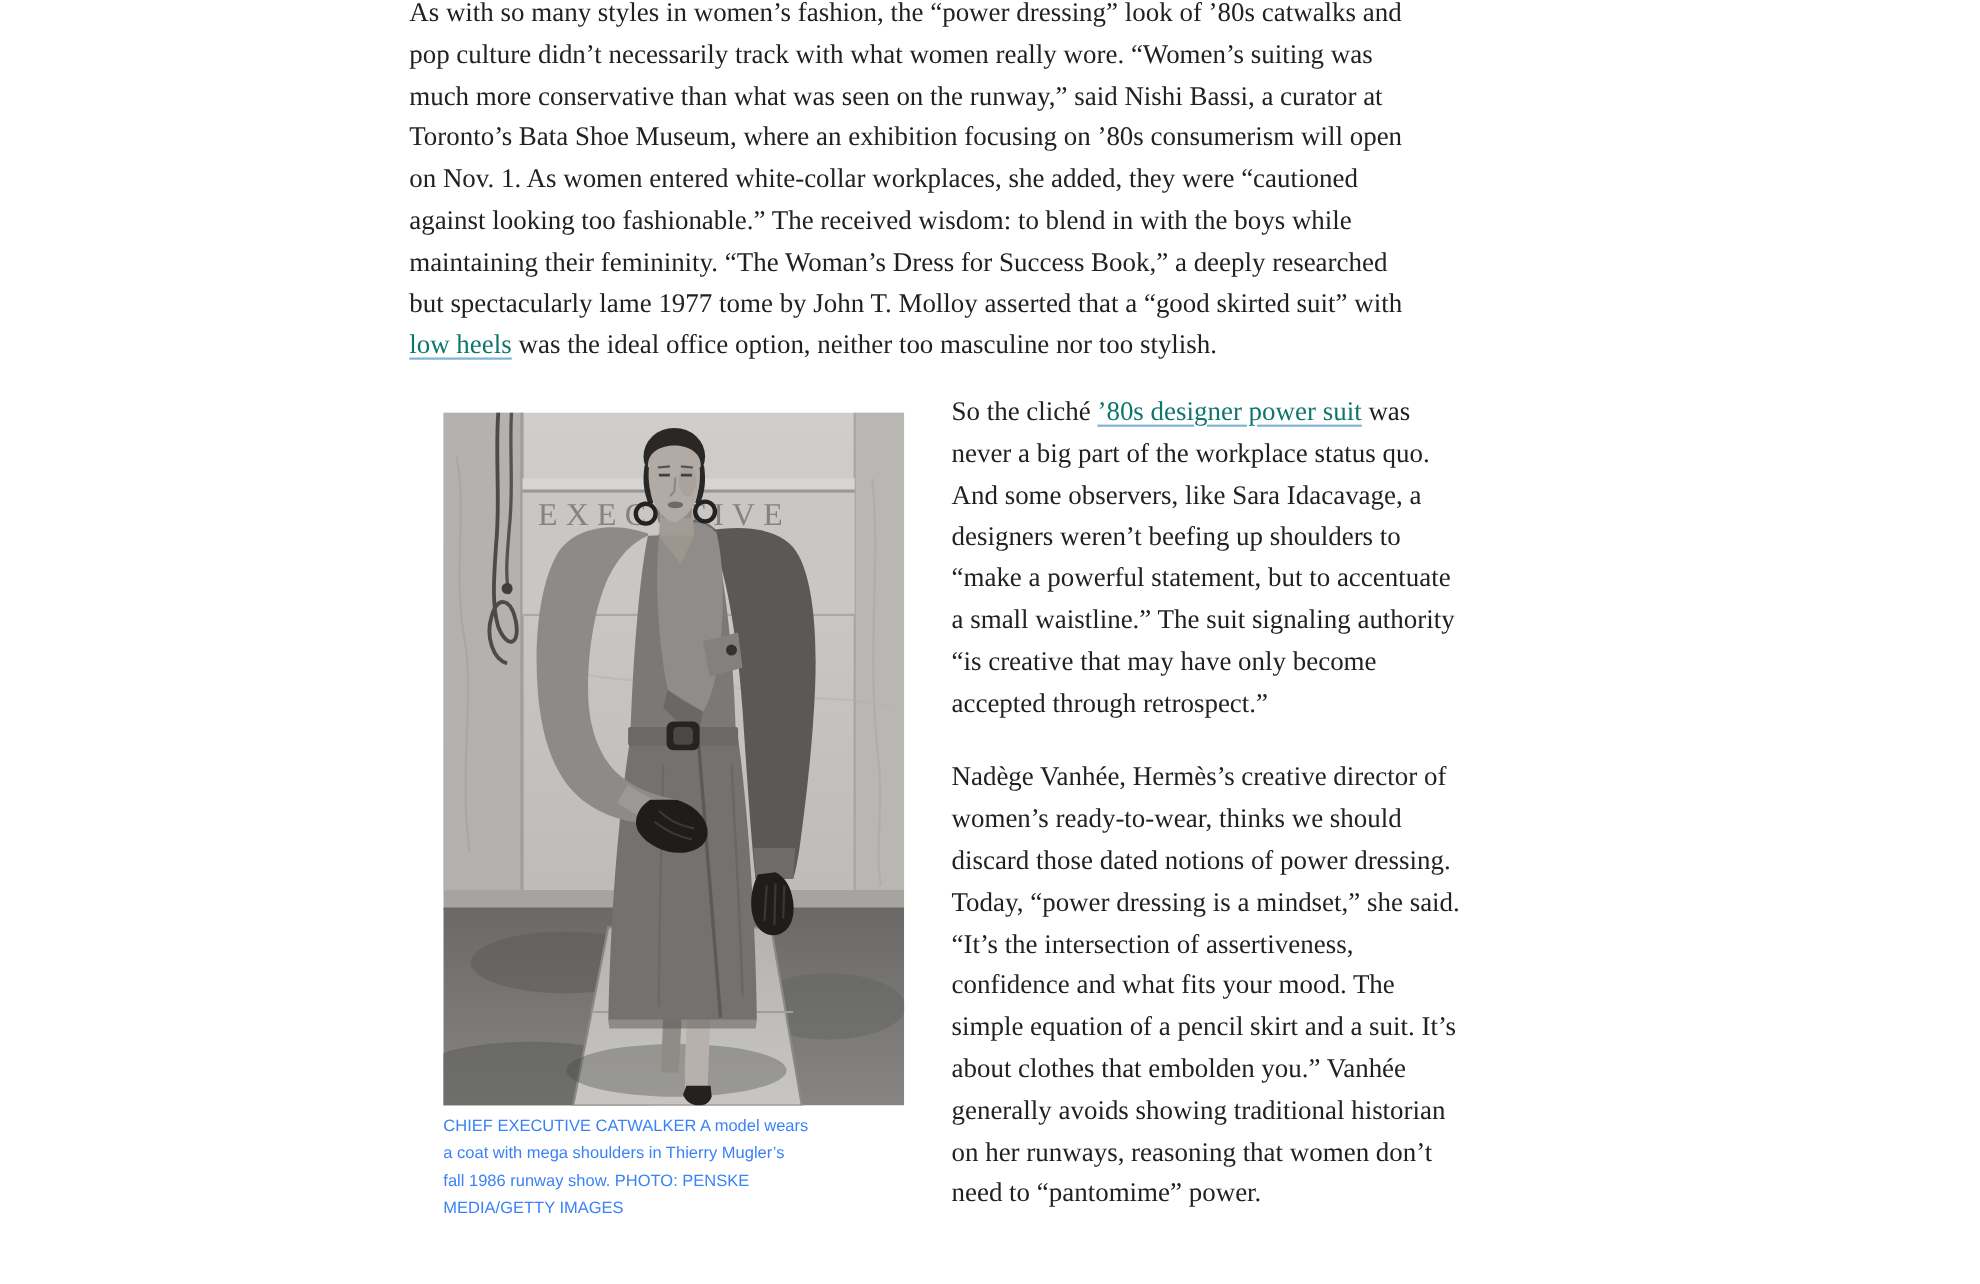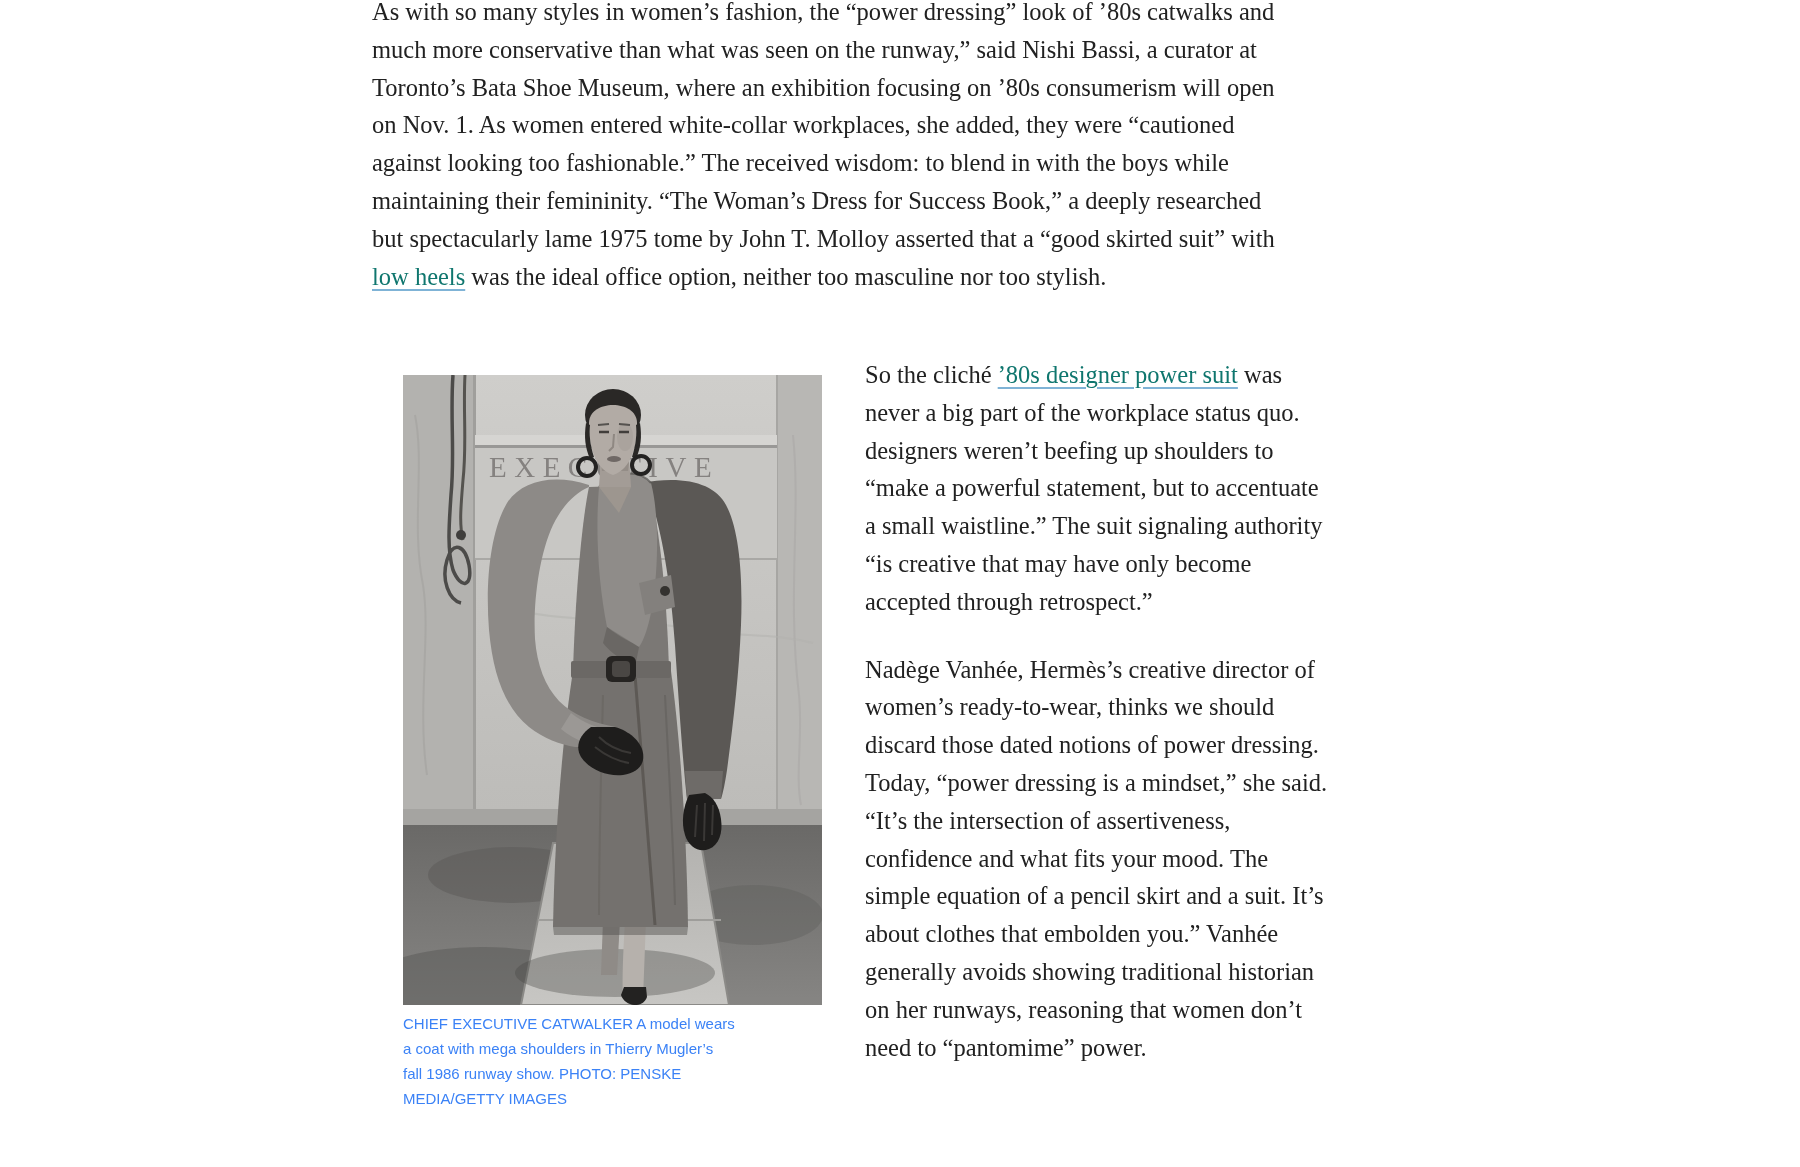--- a/index.html
+++ b/index.html
@@ -43,26 +43,27 @@
   .right-col { left: 865px; top: 356px; width: 522px; }
   .para-b { margin-top: 30px; }
 </style>
 </head>
 <body>
 
 <main>
 
   <div class="abs intro-para body-text">
     <div class="text-line">As with so many styles in women’s fashion, the “power dressing” look of ’80s catwalks and</div>
+    <div class="text-line">pop culture didn’t necessarily track with what women really wore. “Women’s suiting was</div>
     <div class="text-line">much more conservative than what was seen on the runway,” said Nishi Bassi, a curator at</div>
     <div class="text-line">Toronto’s Bata Shoe Museum, where an exhibition focusing on ’80s consumerism will open</div>
     <div class="text-line">on Nov. 1. As women entered white-collar workplaces, she added, they were “cautioned</div>
     <div class="text-line">against looking too fashionable.” The received wisdom: to blend in with the boys while</div>
     <div class="text-line">maintaining their femininity. “The Woman’s Dress for Success Book,” a deeply researched</div>
-    <div class="text-line">but spectacularly lame 1975 tome by John T. Molloy asserted that a “good skirted suit” with</div>
+    <div class="text-line">but spectacularly lame 1977 tome by John T. Molloy asserted that a “good skirted suit” with</div>
     <div class="text-line">
       <a class="article-link">low heels</a><span> was the ideal office option, neither too masculine nor too stylish.</span>
     </div>
   </div>
 
   <figure class="abs photo-figure">
     <svg width="419" height="630" viewBox="0 0 419 630" xmlns="http://www.w3.org/2000/svg">
       <defs>
         <linearGradient id="wallg" x1="0" y1="0" x2="0" y2="1">
           <stop offset="0" stop-color="#cfcecb"></stop>
@@ -175,20 +176,21 @@
     <div class="text-line">fall 1986 runway show. PHOTO: PENSKE</div>
     <div class="text-line">MEDIA/GETTY IMAGES</div>
   </div>
 
   <div class="abs right-col body-text">
     <div>
       <div class="text-line">
         <span>So the cliché </span><a class="article-link">’80s designer power suit</a><span> was</span>
       </div>
       <div class="text-line">never a big part of the workplace status quo.</div>
+      <div class="text-line">And some observers, like Sara Idacavage, a</div>
       <div class="text-line">designers weren’t beefing up shoulders to</div>
       <div class="text-line">“make a powerful statement, but to accentuate</div>
       <div class="text-line">a small waistline.” The suit signaling authority</div>
       <div class="text-line">“is creative that may have only become</div>
       <div class="text-line">accepted through retrospect.”</div>
     </div>
     <div class="para-b">
       <div class="text-line">Nadège Vanhée, Hermès’s creative director of</div>
       <div class="text-line">women’s ready-to-wear, thinks we should</div>
       <div class="text-line">discard those dated notions of power dressing.</div>

